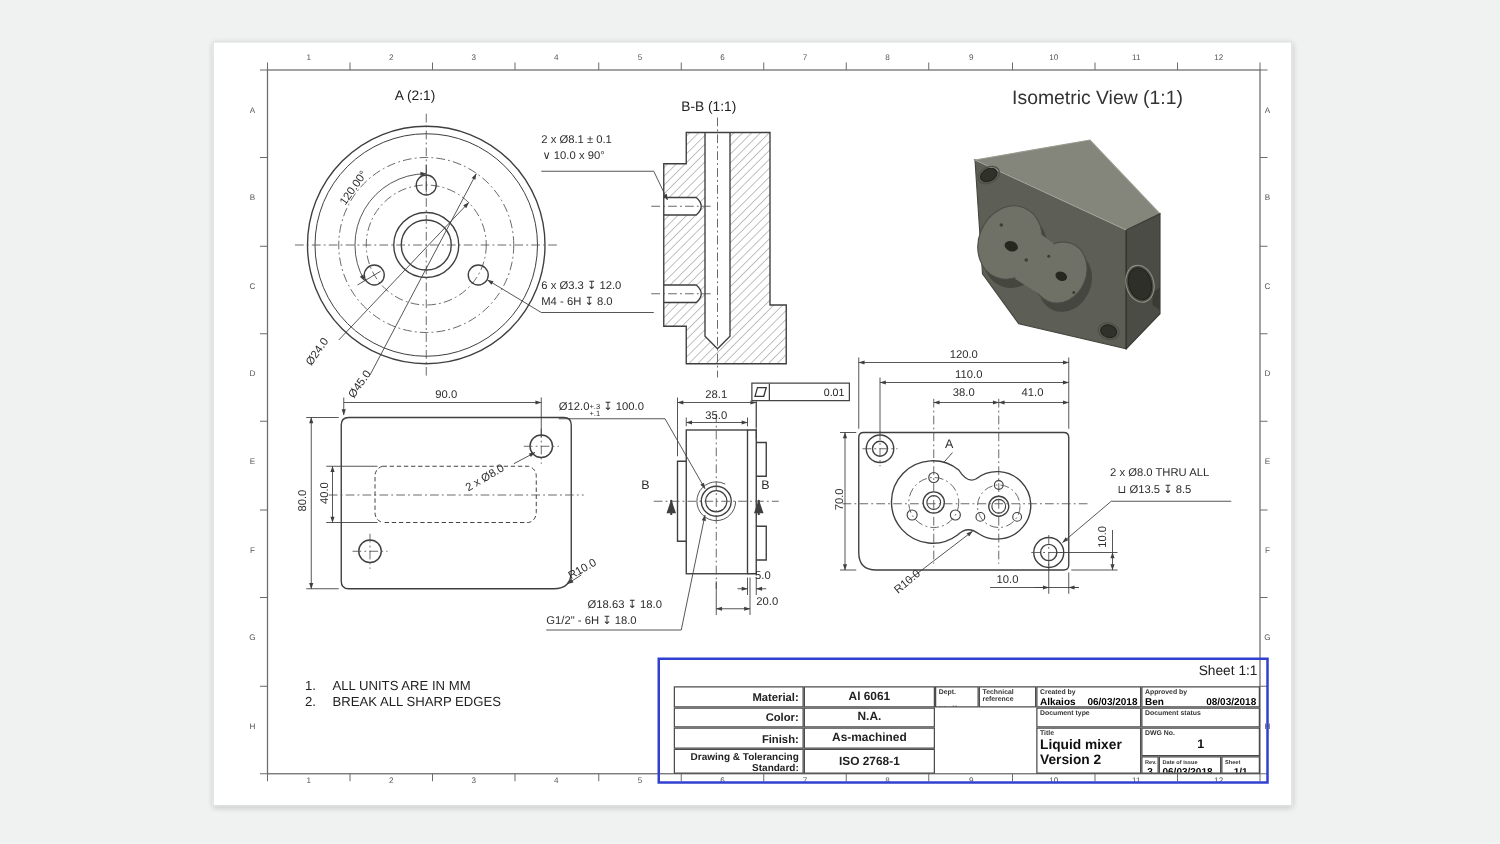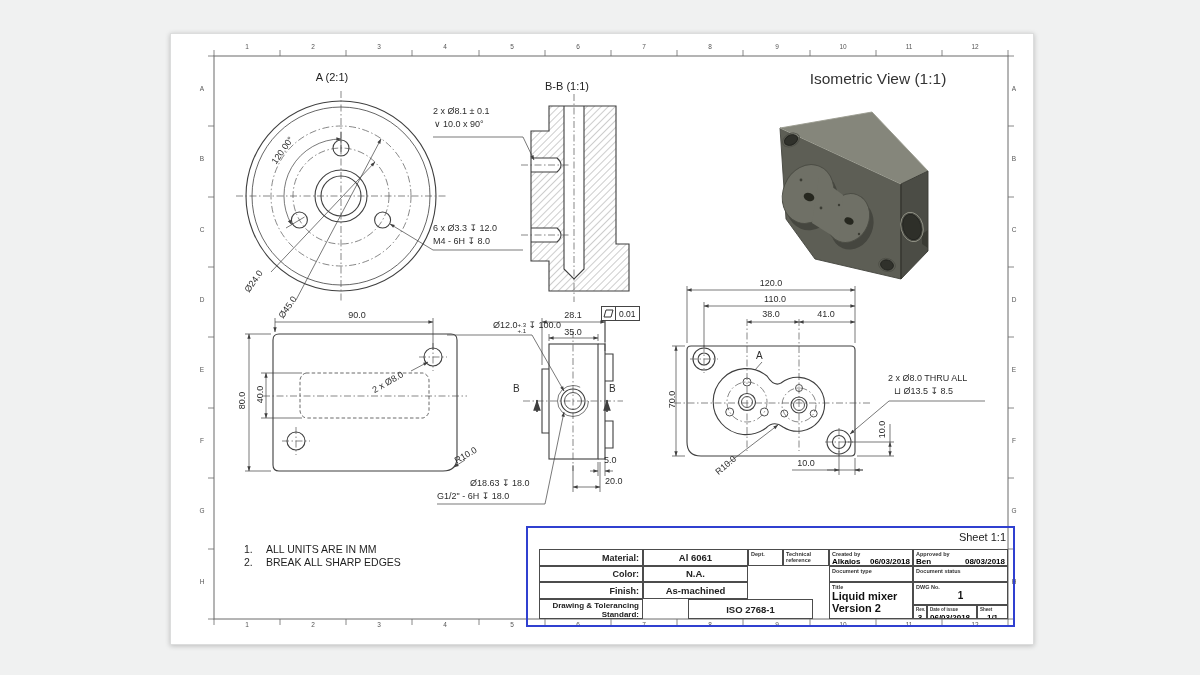--- a/index.html
+++ b/index.html
@@ -18,21 +18,21 @@
   .r55{transform:rotate(-55deg);}
   .stack{display:inline-flex;flex-direction:column;font-size:6px;line-height:6px;vertical-align:1px;color:#2d2d2d;}
   .notes{position:absolute;font-size:10.5px;color:#1f1f1f;line-height:13.4px;white-space:nowrap;}
   .scale{position:absolute;left:690px;top:497px;width:145px;text-align:right;font-size:11px;color:#222;}
   .sel{position:absolute;left:355px;top:492px;width:489px;height:101px;border:2.6px solid #3040d0;box-sizing:border-box;}
   .tb{position:absolute;left:368px;top:515px;width:469px;height:70px;}
   .cell{position:absolute;border:1px solid #4c4c4c;box-sizing:border-box;overflow:hidden;font-weight:bold;}
   .hdr{display:block;font-size:5.5px;line-height:6px;color:#333;padding:1px 0 0 2px;}
   .lv{font-size:9.5px;color:#222;text-align:center;display:block;}
   .ll{font-size:9px;color:#222;text-align:right;display:block;padding-right:3px;}
-  .flat{position:absolute;left:430px;top:272px;display:flex;border:1px solid #444;height:13px;box-sizing:content-box;background:#fff;}
+  .flat{position:absolute;left:430px;top:272px;display:flex;border:1px solid #444;height:13px;box-sizing:content-box;background:#fff;gap:40px;}
   .flat>div{border-right:1px solid #444;display:flex;align-items:center;justify-content:center;}
   .flat>div:last-child{border-right:none;font-size:8.5px;padding:0 3px;color:#222;}
 </style>
 </head>
 <body>
 
 <div class="sheet">
 
   <svg class="art" width="862" height="610" viewBox="0 0 862 610">
     <defs>
@@ -268,21 +268,21 @@
   <span class="t c r90" style="left:66px;top:355px;width:46px;">40.0</span>
   <span class="t c r30" style="left:190px;top:343px;width:54px;">2 x Ø8.0</span>
   <span class="t c r30" style="left:272px;top:416px;width:46px;">R10.0</span>
 
   <span class="t c" style="left:379px;top:276px;width:46px;">28.1</span>
   <span class="t c" style="left:379px;top:293px;width:46px;">35.0</span>
   <span class="t" style="left:433px;top:421px;">5.0</span>
   <span class="t" style="left:434px;top:442px;">20.0</span>
   <span class="t" style="left:342px;top:349px;font-size:10px;">B</span>
   <span class="t" style="left:438px;top:349px;font-size:10px;">B</span>
-  <span class="t" style="left:276px;top:286px;margin-left:46px;"><span>Ø12.0</span><span class="stack">
+  <span class="t" style="left:276px;top:286px;"><span>Ø12.0</span><span class="stack">
         <span>+.3</span>
         <span>+.1</span>
       </span> <span>↧ 100.0</span></span>
   <span class="t" style="left:299px;top:444px;">Ø18.63 ↧ 18.0</span>
   <span class="t" style="left:266px;top:457px;">G1/2" - 6H ↧ 18.0</span>
   <div class="flat">
     <div style="width:13px;height:13px;">
       <svg width="11" height="9" viewBox="0 0 11 9">
           <polygon points="3,1 10,1 8,8 1,8" fill="none" stroke="#333" stroke-width="1"></polygon>
         </svg>
@@ -324,21 +324,21 @@
       </div>
     <div class="cell" style="left:0;top:33px;width:104px;height:17px;">
         <span class="ll" style="padding-top:3px;">Finish:</span>
       </div>
     <div class="cell" style="left:104px;top:33px;width:105px;height:17px;">
         <span class="lv" style="padding-top:2px;">As-machined</span>
       </div>
     <div class="cell" style="left:0;top:50px;width:104px;height:20px;">
         <span class="ll" style="font-size:8px;line-height:9px;padding-top:1px;white-space:normal;">Drawing &amp; Tolerancing Standard:</span>
       </div>
-    <div class="cell" style="left:104px;top:50px;width:125px;height:20px;margin-left:45px;">
+    <div class="cell" style="left:104px;top:50px;width:105px;height:20px;">
         <span class="lv" style="padding-top:4px;">ISO 2768-1</span>
       </div>
 
     <div class="cell" style="left:209px;top:0;width:35px;height:17px;"><span class="hdr">Dept.</span><span style="font-size:8px;padding-left:2px;">Huihc</span></div>
     <div class="cell" style="left:244px;top:0;width:46px;height:17px;">
         <span class="hdr">Technical reference</span>
       </div>
 
     <div class="cell" style="left:290px;top:0;width:84px;height:17px;">
         <span class="hdr">Created by</span>

